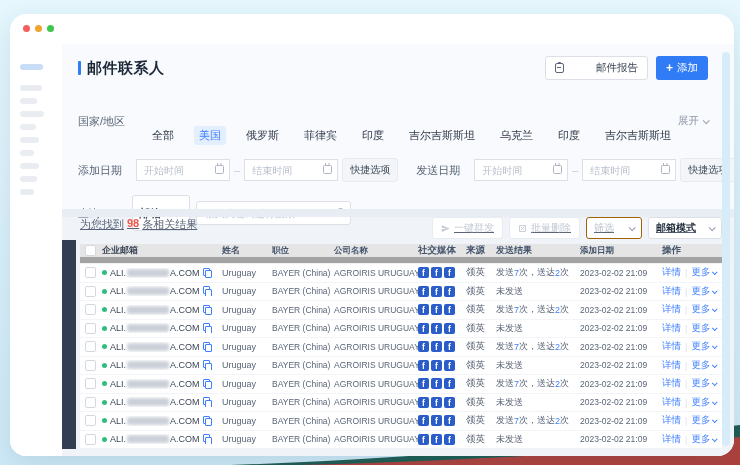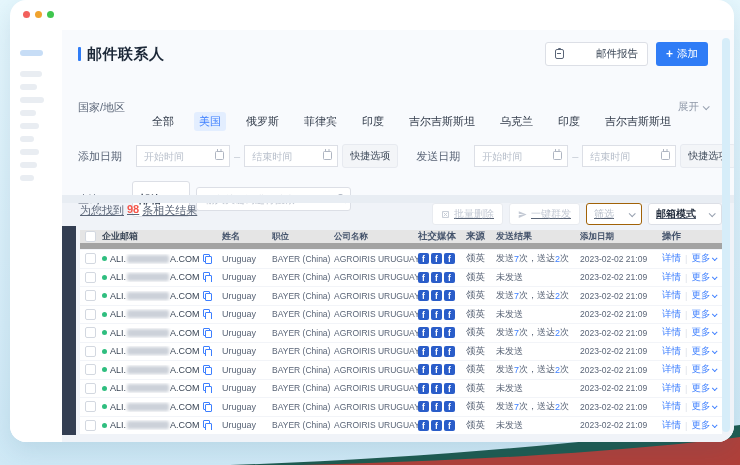--- a/index.html
+++ b/index.html
@@ -1,20 +1,20 @@
 <!DOCTYPE html>
 <html><head>
 <meta charset="utf-8">
 <style>
   * { margin:0; padding:0; box-sizing:border-box; }
   html,body { width:740px; height:465px; overflow:hidden; font-family:"Liberation Sans","DejaVu Sans",sans-serif; }
   .stage { position:relative; width:740px; height:465px; background:linear-gradient(180deg,#e6f7fd 0%,#d7eef9 70%,#cfe9f6 100%); overflow:hidden; }
   .bg-curve { position:absolute; left:0; bottom:0; width:740px; height:40px; }
 
-  .window { position:absolute; left:10px; top:0; width:724px; height:442px; background:#fff; border-radius:16px; box-shadow:0 8px 26px rgba(35,90,130,.14); overflow:hidden; }
+  .window { position:absolute; left:10px; top:14px; width:724px; height:442px; background:#fff; border-radius:16px; box-shadow:0 8px 26px rgba(35,90,130,.14); overflow:hidden; }
   .traffic { position:absolute; left:13px; top:11px; display:flex; gap:5px; }
   .dot { width:7px; height:7px; border-radius:50%; display:inline-block; }
 
   .sidebar { position:absolute; left:0; top:30px; width:52px; height:412px; background:#fff; padding:20px 0 0 10px; display:flex; flex-direction:column; gap:7px; }
   .skel { height:6px; border-radius:3px; background:#e9edf2; }
   .skel.active { background:#c7ddf6; margin-bottom:8px; }
 
   .main { position:absolute; left:52px; top:30px; width:672px; height:412px; background:#f0f3f8; }
   .filter-panel { position:absolute; left:0; top:0; width:672px; height:165px; background:#f8fafd; padding:8px 26px 0 16px; }
   .title-row { display:flex; align-items:center; height:32px; }
@@ -202,29 +202,29 @@
 
       <div class="divider-band"></div>
 
       <div class="results-bar">
         <span>为您找到</span>
         <span class="res-count">98</span>
         <span>条相关结果</span>
         <div class="res-actions">
           <button class="btn disabled">
             <svg width="9" height="9" viewBox="0 0 24 24">
+                <path d="M2 21l21-9L2 3v7l15 2-15 2z"></path>
+              </svg>
+            <span>一键群发</span>
+          </button>
+          <button class="btn disabled">
+            <svg width="9" height="9" viewBox="0 0 24 24">
                 <path d="M4 4h16v16H4zm3.3 3.3l9.4 9.4m0-9.4l-9.4 9.4" stroke="#c3c9d4" stroke-width="2.4" fill="none"></path>
               </svg>
             <span>批量删除</span>
-          </button>
-          <button class="btn disabled">
-            <svg width="9" height="9" viewBox="0 0 24 24">
-                <path d="M2 21l21-9L2 3v7l15 2-15 2z"></path>
-              </svg>
-            <span>一键群发</span>
           </button>
           <span class="mini-select placeholder">
             <span>筛选</span>
             <i class="chev"></i>
           </span>
           <span class="mini-select mode">
             <span>邮箱模式</span>
             <i class="chev"></i>
           </span>
         </div>

